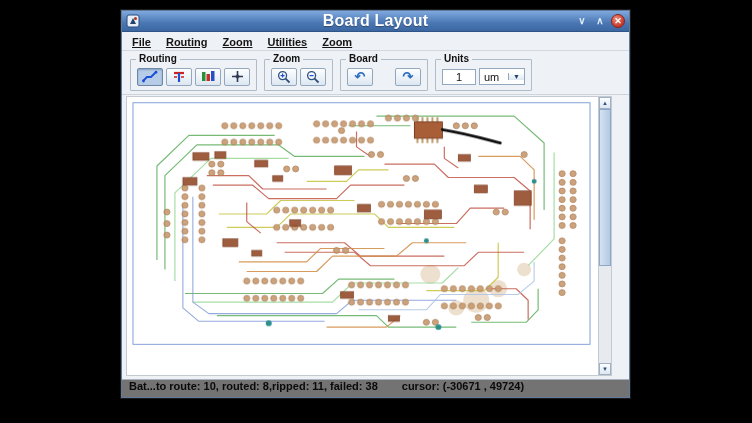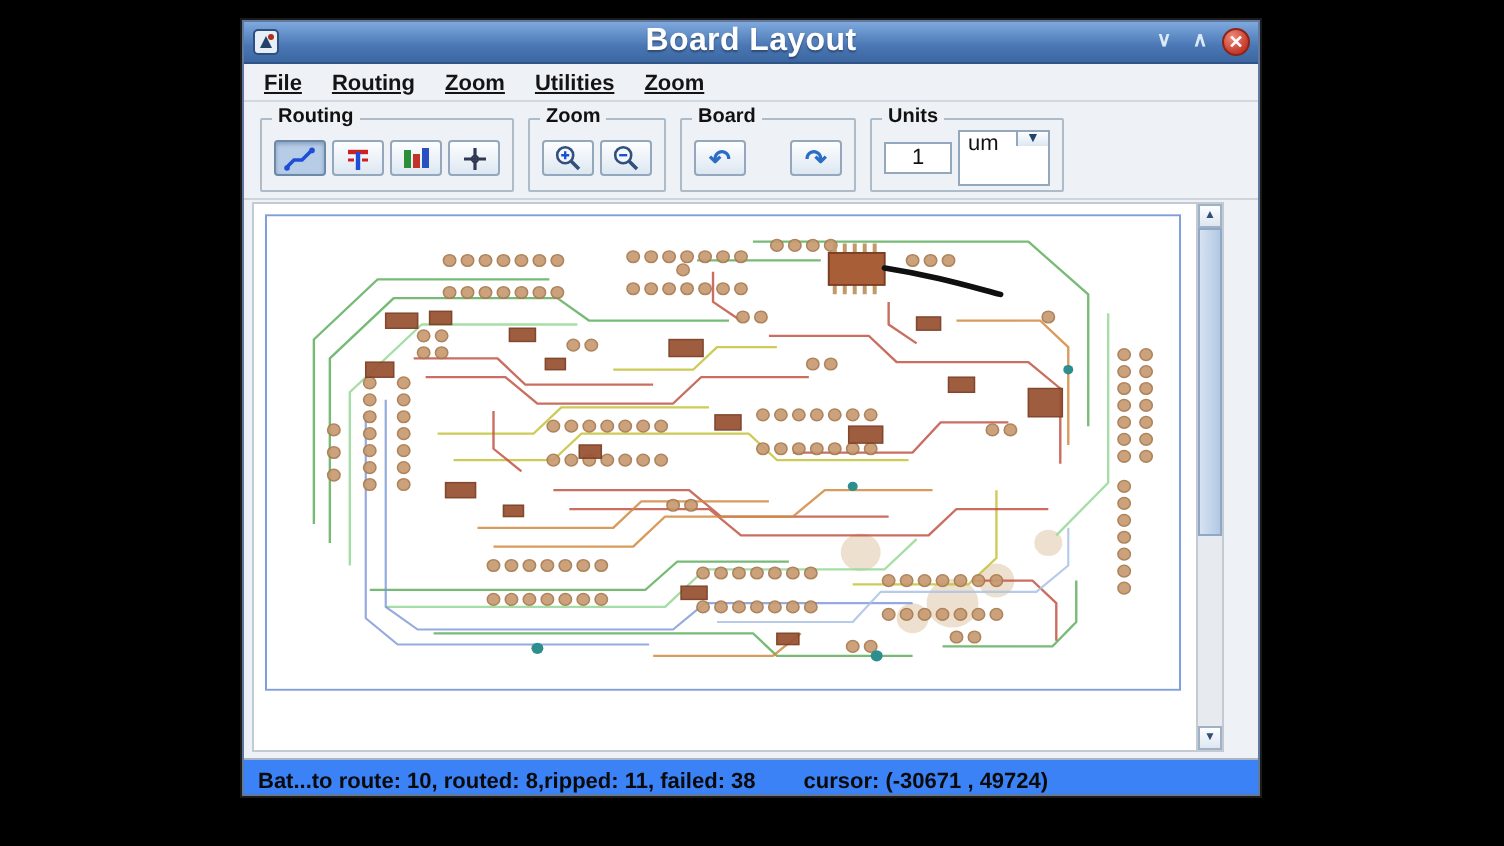--- a/index.html
+++ b/index.html
@@ -68,21 +68,21 @@
     box-shadow:inset 0 1px 2px rgba(40,70,110,.35);
   }
   .undo-gap{width:16px;}
   .arrow-glyph{font-size:13px;font-weight:bold;color:#2b6cc4;line-height:1;}
   .units-input{
     width:34px;height:16px;box-sizing:border-box;border:1px solid #93a7bd;
     background:#fff;font-family:"Liberation Sans",sans-serif;font-size:11px;
     text-align:center;padding:0 2px;color:#111;
   }
   .combo{
-    height:28px;display:flex;align-items:flex-start;border:1px solid #93a7bd;
+    height:17px;display:flex;align-items:center;border:1px solid #93a7bd;
     background:#fff;box-sizing:border-box;
   }
   .combo-value{
     width:24px;display:flex;align-items:center;padding-left:4px;
     font-size:11px;color:#111;background:#fff;
   }
   .combo-arrow{
     width:15px;display:flex;align-items:center;justify-content:center;
     background:linear-gradient(#fdfeff,#dde7f1);border-left:1px solid #93a7bd;
     font-size:7px;color:#24436b;
@@ -104,22 +104,22 @@
     border:1px solid #9fb1c4;box-sizing:border-box;
   }
   .strack{flex:1;position:relative;background:#e7ebf0;}
   .sthumb{
     position:absolute;left:0px;right:0px;top:0;height:62%;
     background:linear-gradient(90deg,#d5e2f2,#b3c9e2);
     border:1px solid #8fa8c8;box-sizing:border-box;
   }
   
   .statusbar{
-    flex:0 0 17px;display:flex;align-items:flex-end;
-    background:#3b82f6;border-top:1px solid #a9b4c0;
+    flex:0 0 17px;display:flex;align-items:flex-start;
+    background:#737373;border-top:1px solid #a9b4c0;
     font-size:11px;font-weight:bold;color:#0a0a0a;padding:0 7px;
     white-space:nowrap;
   }
   .status-mid{}
   .status-right{margin-left:24px;}
 </style>
 </head>
 <body>
 
 <div class="window">

